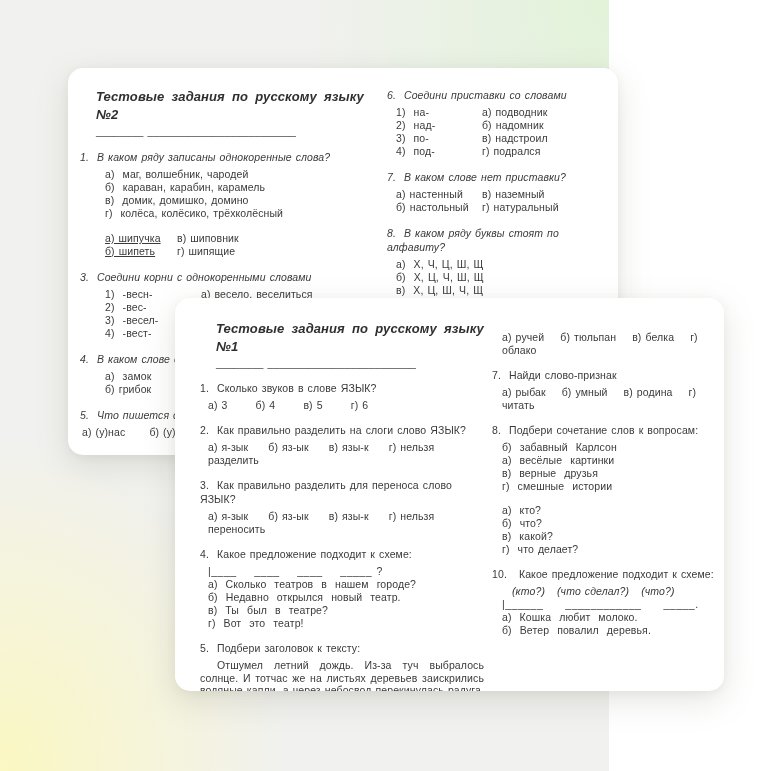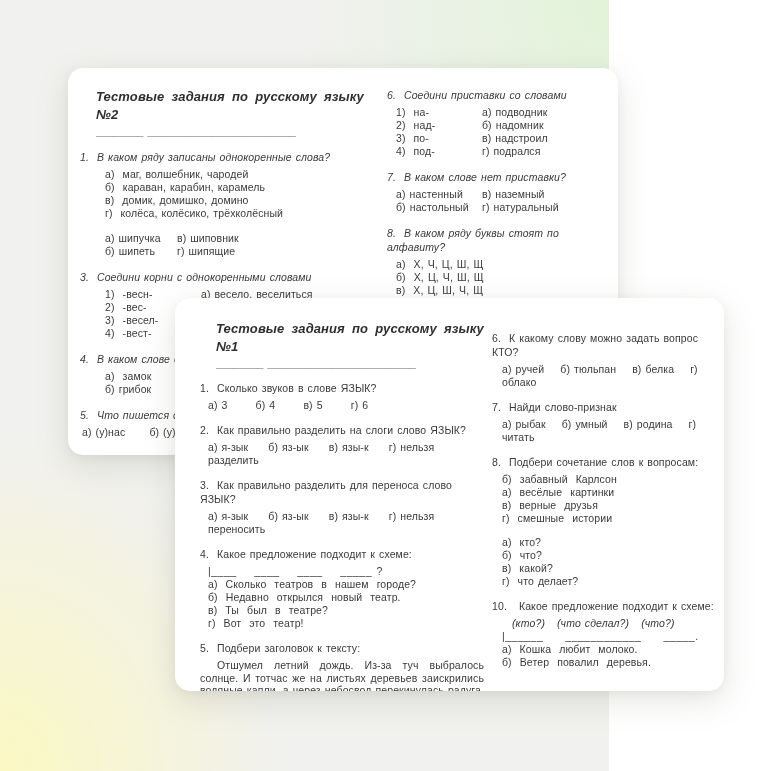--- a/index.html
+++ b/index.html
@@ -26,33 +26,33 @@
          letter-spacing: .1px; word-spacing: 1px; }
   #card2 .col-l { left: 12px;  top: 20px; width: 296px; }
   #card2 .col-r { left: 319px; top: 20px; width: 228px; }
   #card1 .col-l { left: 25px;  top: 22px; width: 284px; }
   #card1 .col-r { left: 317px; top: 22px; width: 230px; }
 
   .title {
     margin: 0 0 0 16px; font-size: 13px; line-height: 18px;
     font-style: italic; font-weight: bold; color: #2f2f2f; word-spacing: 3.5px;
   }
-  .rule { margin-left: 16px; line-height: 14px; white-space: pre; color: #464646; font-weight: bold; }
+  .rule { margin-left: 16px; line-height: 14px; white-space: pre; color: #464646; }
 
   .q { margin-top: 12px; }
   #card1 .q { margin-top: 11px; }
   .col-r > .q:first-child { margin-top: 0; }
   .q-text { line-height: 14px; margin-bottom: 4px; white-space: pre-wrap; }
   #card2 .q-text { font-style: italic; }
 
   .opt { white-space: pre-wrap; line-height: 13px; }
   .pair { display: flex; line-height: 13px; }
   .pair > span { white-space: pre-wrap; }
   .pair > span:first-child { flex: 0 0 88px; }
-  .pair.w72 > span:first-child { flex-basis: 72px; }
+  .pair.w72 > span:first-child { flex-basis: 72px; text-decoration: underline; }
   .pair.w96 > span:first-child { flex-basis: 96px; }
   .pair.w86 > span:first-child { flex-basis: 86px; }
 
   #card2 .col-l .q > .opt, #card2 .col-l .q > .pair { margin-left: 25px; }
   #card2 .col-l .q > .flush { margin-left: 2px; }
   #card2 .col-r .q > .opt, #card2 .col-r .q > .pair { margin-left: 9px; }
   #card1 .col-l .q > .opt, #card1 .col-l .q > .scheme { margin-left: 8px; }
   #card1 .col-r .q > .opt, #card1 .col-r .q > .scheme { margin-left: 10px; }
   #card1 .q > .hint { margin-left: 20px; font-style: italic; line-height: 13px; white-space: pre-wrap; }
   #card1 .col-l .q > .para, #card1 .col-l .q > .flush { margin-left: 0; }
@@ -198,21 +198,20 @@
 
       <div class="q">
         <div class="q-text">5.  Подбери заголовок к тексту:</div>
         <div class="para">Отшумел летний дождь. Из-за туч выбралось солнце. И тотчас же на листьях деревьев заискрились водяные капли, а через небосвод перекинулась радуга. Какая же она красивая!</div>
 
       </div>
     </div>
 
     <div class="col col-r">
       <div class="q">
-        <div class="q-text">6.  К какому слову можно задать вопрос КТО?</div>
         <div class="opt">а) ручей    б) тюльпан    в) белка    г) облако</div>
       </div>
 
       <div class="q">
         <div class="q-text">7.  Найди слово-признак</div>
         <div class="opt">а) рыбак    б) умный    в) родина    г) читать</div>
       </div>
 
       <div class="q">
         <div class="q-text">8.  Подбери сочетание слов к вопросам:</div>

